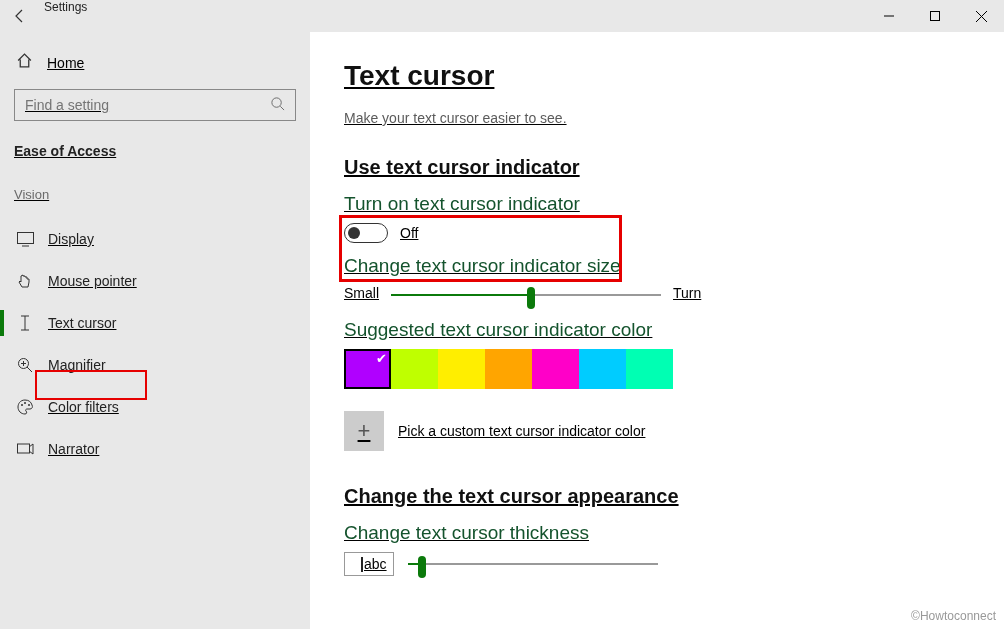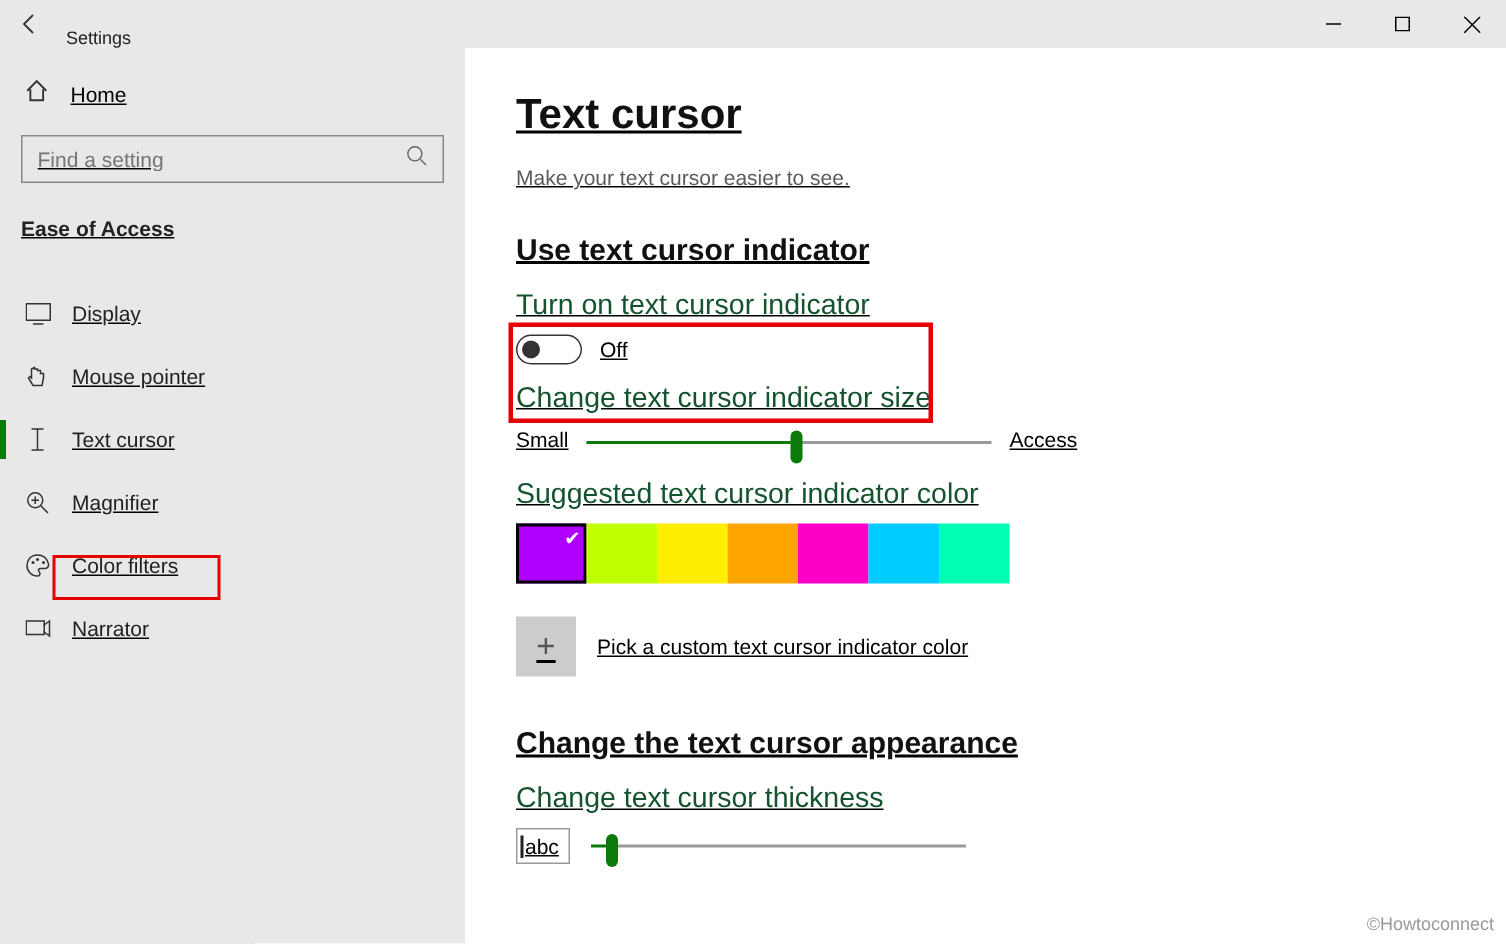--- a/index.html
+++ b/index.html
@@ -1,17 +1,17 @@
 <!DOCTYPE html>
 <html><head>
 <meta charset="utf-8">
 <style>
 * { box-sizing: border-box; margin: 0; padding: 0; font-family: "Segoe UI", -apple-system, Tahoma, sans-serif; }
 body { width: 1004px; height: 629px; background: #fff; position: relative; overflow: hidden; }
-.titlebar { height: 32px; display: flex; align-items: flex-end; background: #e8e8e8; }
+.titlebar { height: 32px; display: flex; align-items: flex-start; background: #e8e8e8; }
 .back { width: 40px; height: 32px; display:flex; align-items:center; justify-content:center; font-size:16px; }
 .app-title { font-size: 12px; margin-left: 4px; color: #222; }
 .win-controls { margin-left: auto; display: flex; }
 .win-btn { width: 46px; height: 32px; display:flex; align-items:center; justify-content:center; font-size:11px; color:#000; }
 .content { display:flex; height: calc(100% - 32px); text-decoration: underline; }
 .sidebar { width: 310px; background:#e8e8e8; padding: 14px 14px 0 14px; }
 .home-row { display:flex; align-items:center; gap:14px; padding: 6px 2px 16px 2px; }
 .home-row .lbl { font-size:14px; }
 .search-box { border:1px solid #888; height:32px; display:flex; align-items:center; padding:0 10px; justify-content:space-between; }
 .search-box input { border:none; background:transparent; outline:none; font-size:14px; width: 220px; color:#666; }
@@ -35,21 +35,21 @@
 .slider .track-l { position:absolute; left:0; top:9px; height:2px; background:#0b7a0b;}
 .slider .track-r { position:absolute; top:9px; height:2px; background:#999; right:0;}
 .slider .thumb { position:absolute; top:2px; width:8px; height:22px; background:#0b7a0b; border-radius:4px;}
 .swatches { display:flex; margin-bottom:22px;}
 .swatch { width:47px; height:40px; position:relative;}
 .swatch.sel { outline:2px solid #000; outline-offset:-2px;}
 .swatch .check { position:absolute; right:4px; top:2px; font-size:13px; color:#fff;}
 .custom-row { display:flex; align-items:center; gap:14px; margin-bottom:34px;}
 .plus-box { width:40px; height:40px; background:#ccc; display:flex; align-items:center; justify-content:center; font-size:22px; color:#555;}
 .thickness-row { display:flex; align-items:center; gap:14px;}
-.preview-box { border:1px solid #999; padding:1px 6px 1px 2px; font-size:14px; position:relative; height:24px; display:flex; align-items:center;}
+.preview-box { border:1px solid #999; padding:1px 6px 1px 16px; font-size:14px; position:relative; height:24px; display:flex; align-items:center;}
 .preview-box .caret { display:inline-block; width:2px; height:15px; background:#222; margin-right:1px;}
 .watermark { position:absolute; right:8px; bottom:6px; font-size:12px; color:#999;}
 </style>
 </head>
 <body>
 
 <div class="titlebar">
   <div class="back">
     <svg width="16" height="16" viewBox="0 0 16 16">
         <path d="M10 2 L4 8 L10 14" stroke="#333" stroke-width="1.2" fill="none"></path>
@@ -89,20 +89,21 @@
     <div class="search-box">
       <input type="text" placeholder="Find a setting" style="">
       <span>
         <svg width="15" height="15" viewBox="0 0 16 16">
             <circle cx="7" cy="7" r="5" stroke="#666" fill="none"></circle>
             <line x1="11" y1="11" x2="15" y2="15" stroke="#666"></line>
           </svg>
       </span>
     </div>
     <div class="cat-title">Ease of Access</div>
+    <div class="group-label">Vision</div>
 
     <div class="nav-item">
       <span class="icon">
           <svg width="17" height="15" viewBox="0 0 17 15">
             <rect x="0.5" y="0.5" width="16" height="11" stroke="#333" fill="none"></rect>
             <line x1="5" y1="14" x2="12" y2="14" stroke="#333"></line>
           </svg>
         </span>
       <span>Display</span>
     </div>
@@ -169,21 +170,21 @@
     </div>
 
     <div class="setting-label">Change text cursor indicator size</div>
     <div class="slider-row">
       <span style="font-size:14px;">Small</span>
       <div class="slider">
         <div class="track-l" style="width:140px;"></div>
         <div class="track-r" style="left:140px;"></div>
         <div class="thumb" style="left:136px;"></div>
       </div>
-      <span style="font-size:14px;">Access</span>
+      <span style="font-size:14px;">Turn</span>
     </div>
 
     <div class="setting-label">Suggested text cursor indicator color</div>
     <div class="swatches">
       <div class="swatch sel" style="background:#b000ff;">
           <span class="check">✔</span>
         </div>
       <div class="swatch" style="background:#bfff00;"></div>
       <div class="swatch" style="background:#ffee00;"></div>
       <div class="swatch" style="background:#ffa500;"></div>

